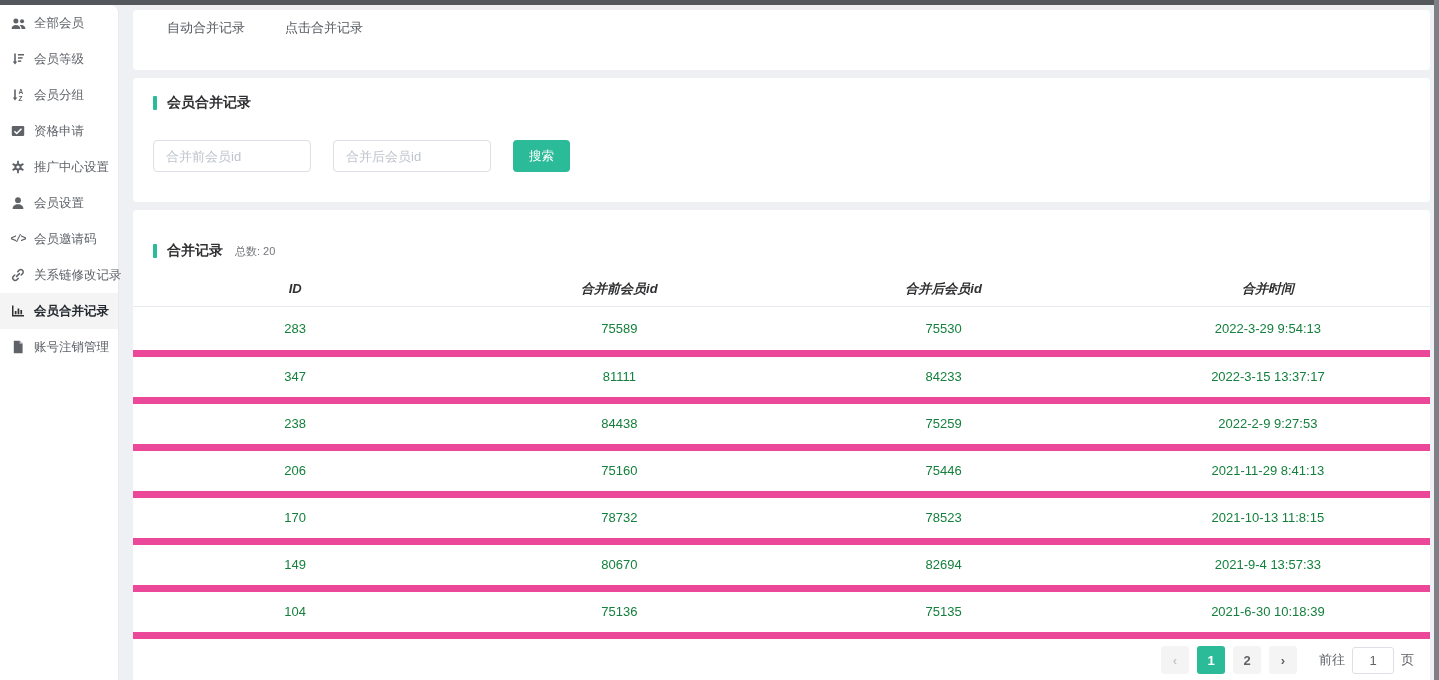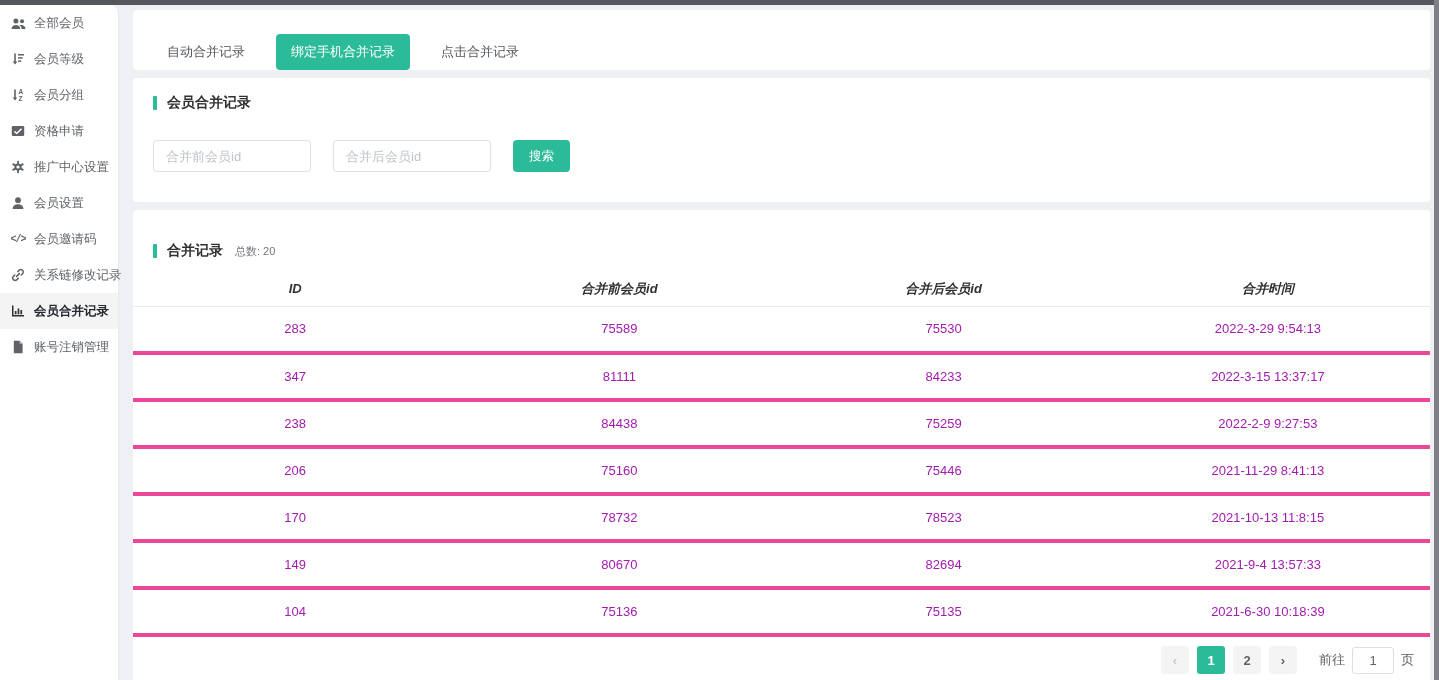--- a/index.html
+++ b/index.html
@@ -29,21 +29,21 @@
   }
   .side-item .icn { width:16px; display:flex; justify-content:center; align-items:center; flex-shrink:0; }
   .side-item.active { background:#f4f4f5; color:#24292f; font-weight:bold; }
   .side-item.active svg * { fill:#303133; }
   .code-glyph { font-size:10px; font-weight:bold; color:#5f6368; letter-spacing:-1px; font-family:"Liberation Mono","DejaVu Sans Mono",monospace; }
 
   
   .main { flex:1; min-width:0; padding:5px 4px 0 14px; display:flex; flex-direction:column; position:relative; }
   .card { background:#fff; border-radius:4px; }
 
-  .tabs-card { height:60px; flex-shrink:0; display:flex; align-items:flex-end; gap:16px; padding:0 19px; margin-bottom:8px; }
+  .tabs-card { height:60px; flex-shrink:0; display:flex; align-items:flex-start; gap:10px; padding:0 19px; margin-bottom:8px; }
   .tab { font-size:13px; color:#55585e; padding:9px 15px; border-radius:4px; cursor:pointer; white-space:nowrap; }
   .tab.active { background:var(--green); color:#fff; }
 
   .search-card { height:124px; flex-shrink:0; padding:16px 20px; margin-bottom:8px; }
   .section-title { display:flex; align-items:center; }
   .green-bar { width:4px; height:14px; background:var(--green); margin-right:10px; border-radius:1px; }
   .title-text { font-size:14px; font-weight:bold; color:#303133; }
   .search-row { margin-top:28px; display:flex; align-items:center; }
   .text-input {
     width:158px; height:32px; border:1px solid #dcdfe6; border-radius:4px;
@@ -56,21 +56,21 @@
     border:none; border-radius:4px; font-size:12.5px; cursor:pointer;
     font-family:inherit;
   }
 
   .table-card { flex:1; padding-top:16px; overflow:hidden; }
   .table-title-row { display:flex; align-items:center; padding:0 20px;margin-top:16px; }
   .total-label { font-size:11px; color:#73767a; margin-left:12px; }
 
   table { width:100%; border-collapse:collapse; table-layout:fixed; margin-top:12px; }
   th { height:34px; font-size:13px; font-weight:bold; color:#303133; text-align:center; border-bottom:1px solid #e6e9ef;font-style:italic; }
-  td { height:47px; font-size:13px; color:#a21caf; text-align:center; border-bottom:4px solid #ec4899; }
+  td { height:47px; font-size:13px; color:#15803d; text-align:center; border-bottom:7px solid #ec4899; }
 
   
   .footer-bar {
     position:absolute; left:14px; right:4px; bottom:0; height:40px; z-index:5;
     background:#fff; border-radius:4px 4px 0 0;
     display:flex; align-items:center; justify-content:flex-end; padding-right:16px;
   }
   .page-btn {
     min-width:28px; height:28px; margin-left:8px; padding:0 6px;
     background:#f4f4f5; border:none; border-radius:3px;
@@ -192,21 +192,20 @@
           </svg>
       </span>
       <span>账号注销管理</span>
     </div>
   </aside>
 
   <div class="main">
 
     <div class="card tabs-card">
       <div class="tab">自动合并记录</div>
-      <div class="tab active">绑定手机合并记录</div>
       <div class="tab">点击合并记录</div>
     </div>
 
     <div class="card search-card">
       <div class="section-title">
         <span class="green-bar"></span>
         <span class="title-text">会员合并记录</span>
       </div>
       <div class="search-row">
         <input class="text-input" type="text" placeholder="合并前会员id" style="">

